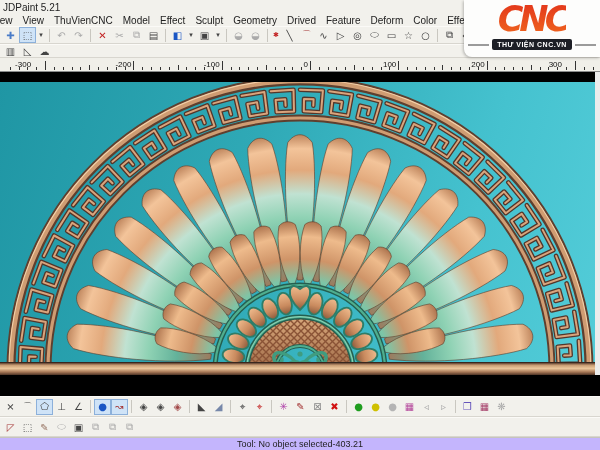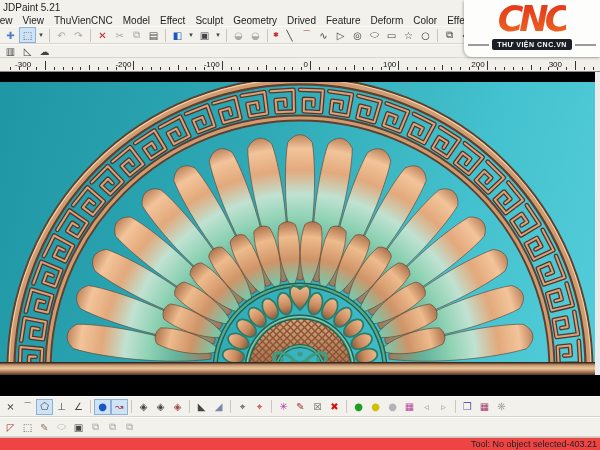--- a/index.html
+++ b/index.html
@@ -17,21 +17,21 @@
   .icon{width:15px;height:14px;display:inline-flex;align-items:center;justify-content:center;font-family:"DejaVu Sans",sans-serif;font-size:10px;color:#444;border:1px solid transparent;flex:0 0 auto;cursor:default;}
   .icon.small{width:8px;font-size:7px;}
   .icon.dim{color:#aaa;}
   .icon.active{background:#cfe3f7;border:1px solid #8cb0da;}
   .sep{width:1px;height:13px;background:#c9c7c0;margin:0 3px;flex:0 0 auto;}
   .ruler{position:relative;height:14px;background:#f0efe9;border-bottom:1px solid #8a8a8a;box-sizing:border-box;overflow:hidden;}
   .tick{position:absolute;bottom:1px;width:1px;background:#333;}
   .tick-label{position:absolute;top:2px;font-size:8px;color:#111;width:40px;text-align:right;}
   .canvas{position:relative;width:600px;height:324px;background:linear-gradient(105deg,#1f96a4 0%,#2fa9b6 40%,#45c2cf 75%,#54cdd9 100%);}
   .canvas svg{display:block;}
-  .statusbar{height:13px;background:#ef4444;border-top:1px solid #c6c4bd;box-sizing:border-box;font-size:9px;color:#222;display:flex;align-items:center;justify-content:flex-end;padding:0 3px;}
+  .statusbar{height:13px;background:#c4b5fd;border-top:1px solid #c6c4bd;box-sizing:border-box;font-size:9px;color:#222;display:flex;align-items:center;justify-content:center;padding:0 3px;}
   .logo{position:absolute;top:0;right:0;width:136px;height:57px;background:#fdfdfc;border-radius:0 0 0 8px;box-shadow:-1px 1px 3px rgba(0,0,0,.25);z-index:10;display:flex;flex-direction:column;align-items:center;margin-left:25px;}
   .logo-text{font-family:"DejaVu Sans",sans-serif;font-weight:bold;font-style:italic;font-size:35px;line-height:38px;letter-spacing:-4px;background:linear-gradient(180deg,#e2331b,#f0681f);-webkit-background-clip:text;background-clip:text;color:transparent;}
   .logo-banner{width:128px;display:flex;align-items:center;gap:3px;margin-top:1px;}
   .logo-banner::before,.logo-banner::after{content:"";flex:1;height:2px;background:#9b9b9b;}
   .logo-banner span{background:#1d1f26;color:#fff;font-size:7px;font-weight:bold;letter-spacing:.5px;padding:2px 5px;border-radius:2px;white-space:nowrap;}
   .watermark{position:absolute;left:50%;top:412px;transform:translateX(-54%);font-family:"DejaVu Sans",sans-serif;font-size:25px;font-weight:bold;letter-spacing:1px;color:#9e9e9e;text-shadow:1px 1px 0 rgba(255,255,255,.95),2px 2px 2px rgba(0,0,0,.18);z-index:5;pointer-events:none;}
   .coord{color:#222;}
 </style>
 </head>
 <body>

